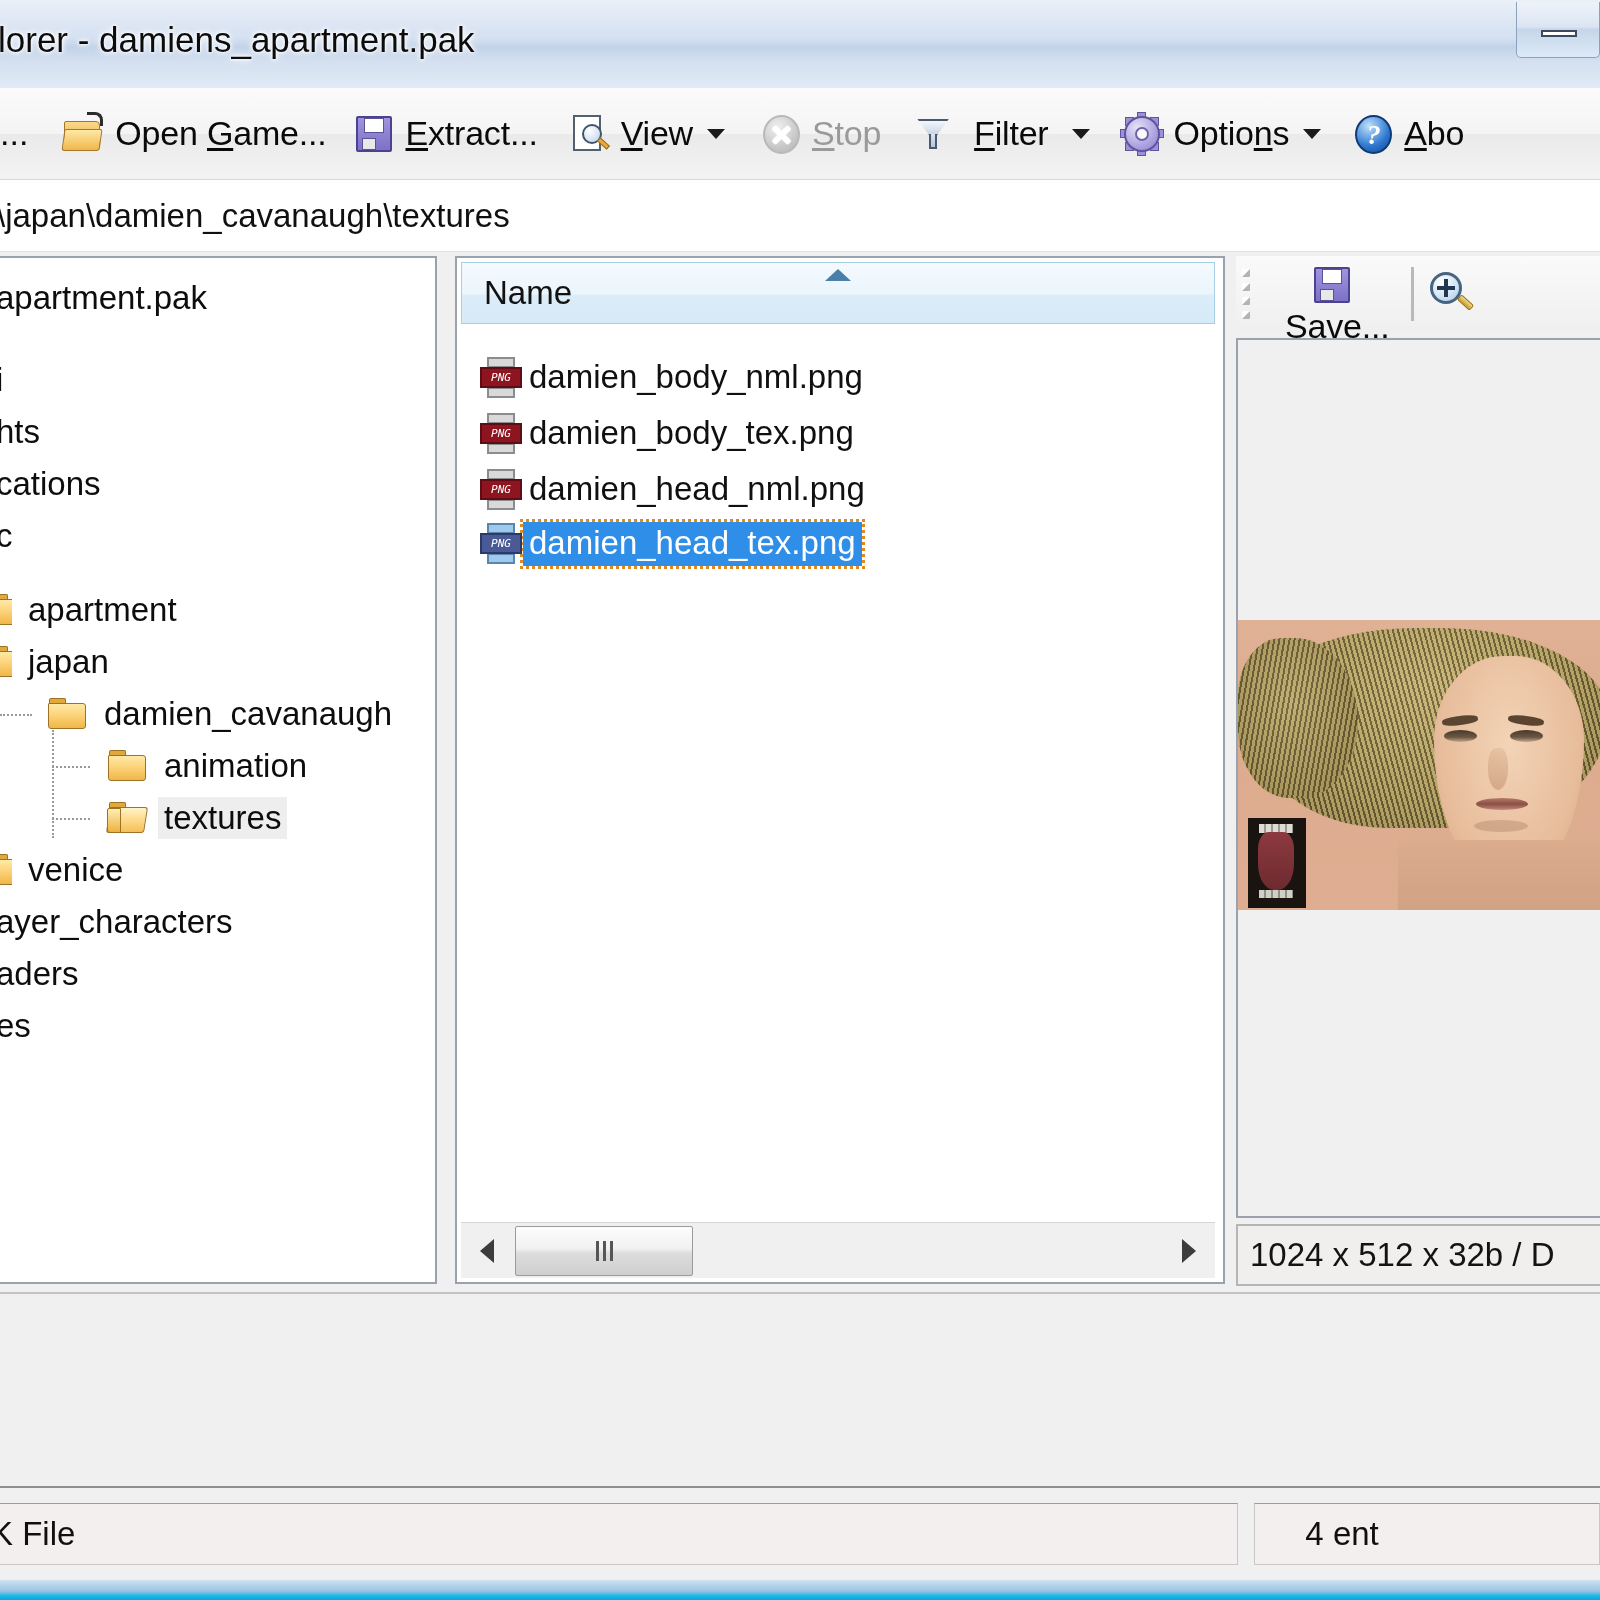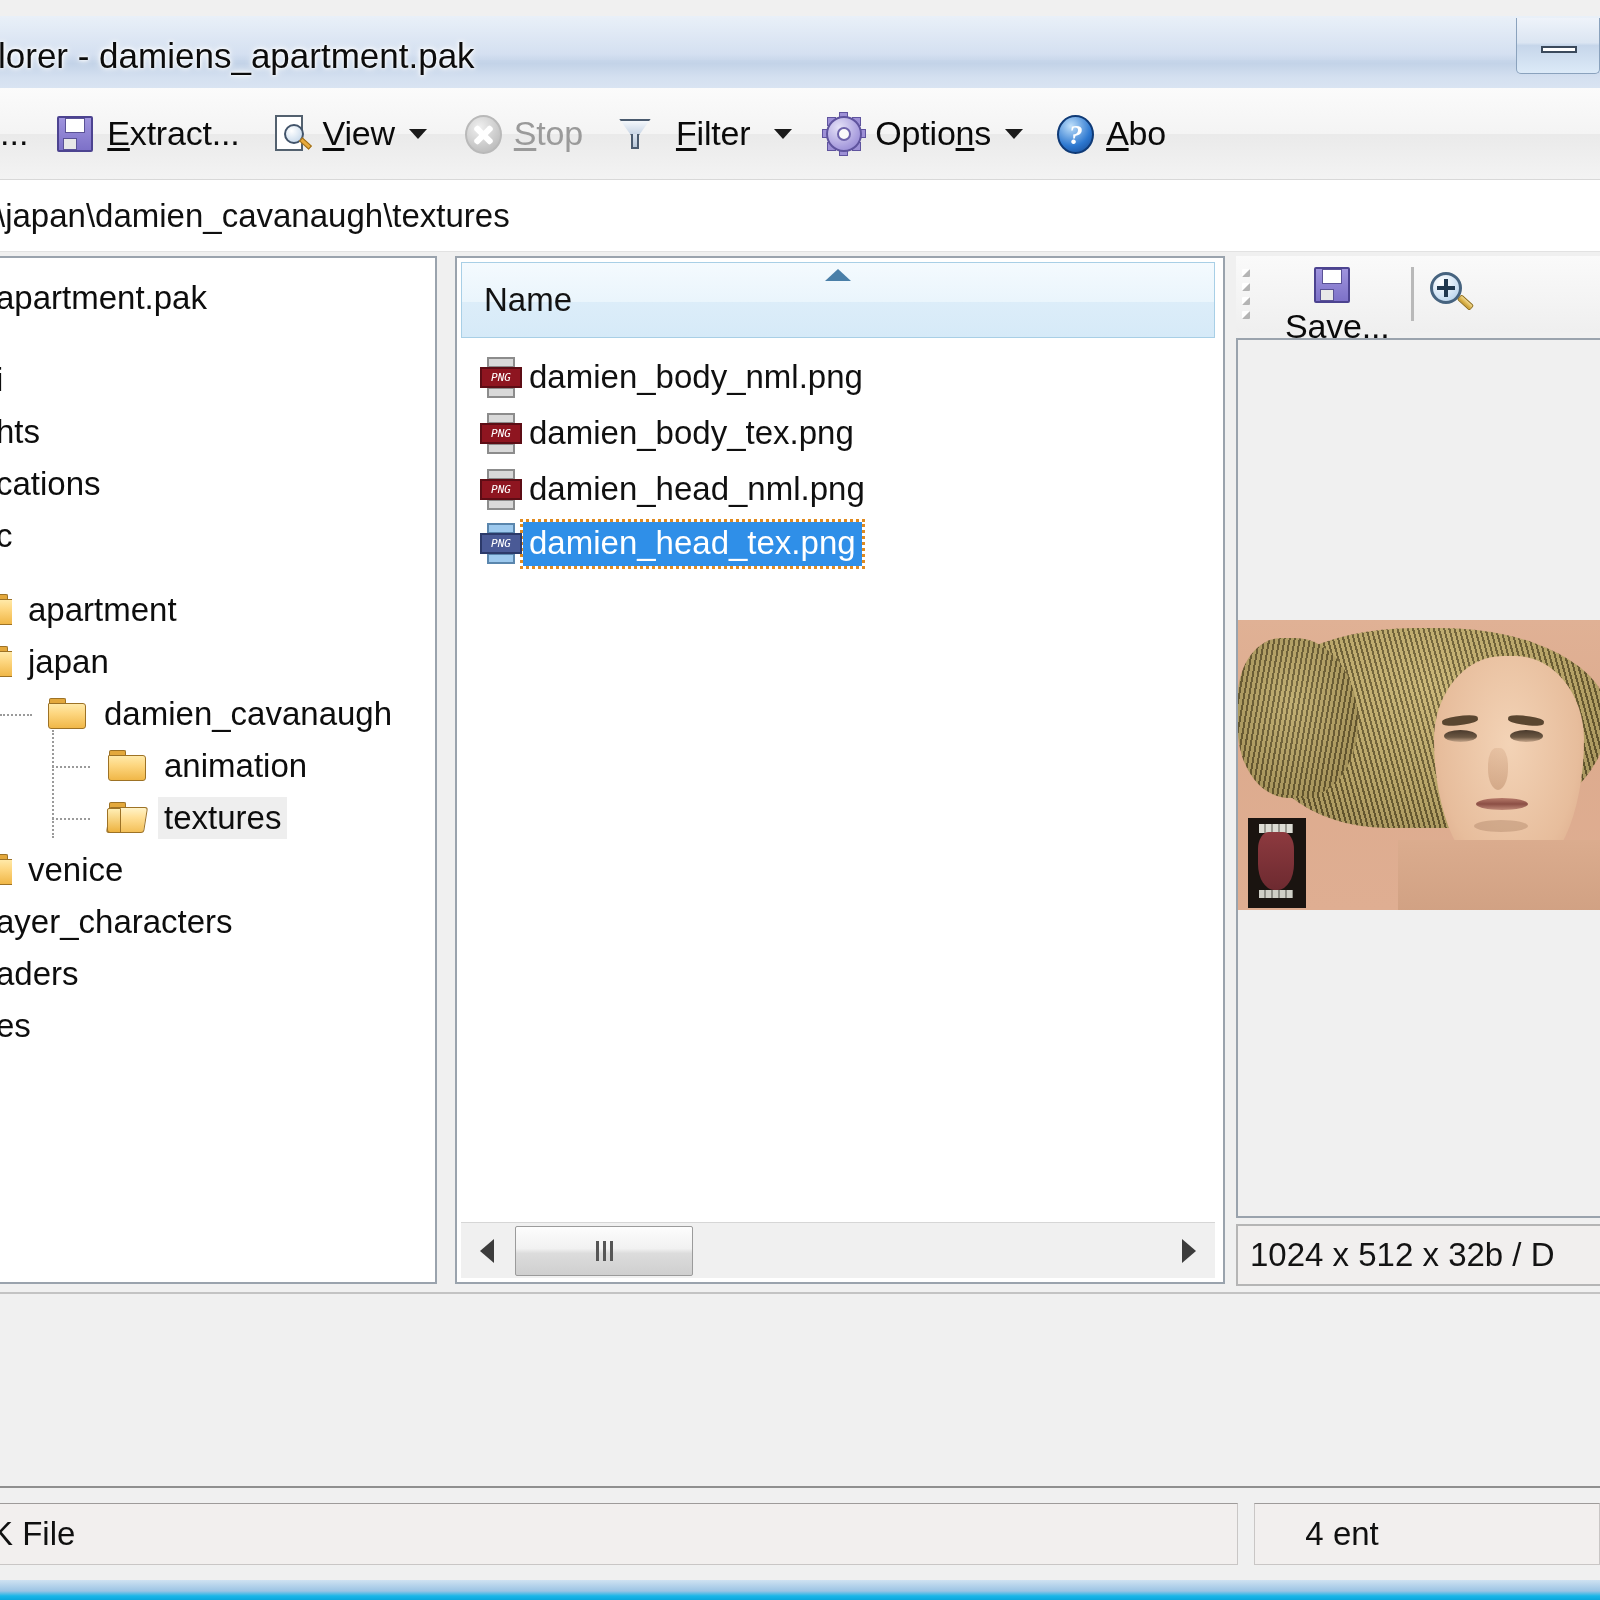--- a/index.html
+++ b/index.html
@@ -14,21 +14,20 @@
     width: 1600px; height: 1600px;
     background: #f0f0f0;
   }
 
   
   .titlebar {
     position: absolute; left: 0; top: 0; width: 1600px; height: 100px;
     background: linear-gradient(to bottom, #cfdef0 0%, #cfdcef 38%, #c3d3e8 48%, #d4e0f0 62%, #e6eef8 100%);
     border-bottom: 1px solid #8fa8c4;
     overflow: hidden;
-    margin-top: 16px;
   }
   .titlebar-glass {
     position: absolute; left: 0; top: 0; width: 1600px; height: 44px;
     background: linear-gradient(to bottom, rgba(255,255,255,0.55), rgba(255,255,255,0.05));
     pointer-events: none;
   }
   .title-text {
     position: absolute; left: -2px; top: 20px;
     font-size: 35px; color: #0c0c0c; white-space: nowrap;
     text-shadow: 0 0 5px #ffffff, 0 0 9px #ffffff, 0 0 3px #ffffff;
@@ -237,21 +236,21 @@
     position: absolute; border-top: 2px dotted #9a9a9a;
   }
 
   .list-panel {
     position: absolute; left: 455px; top: 256px; width: 770px; height: 1028px;
     background: #ffffff;
     border: 2px solid #9aa3ad;
     overflow: hidden;
   }
   .list-header {
-    position: absolute; left: 4px; top: 4px; width: 754px; height: 76px;
+    position: absolute; left: 4px; top: 4px; width: 754px; height: 62px;
     background: linear-gradient(to bottom, #f4fafe 0%, #eaf5fc 52%, #dcedf9 53%, #d6eaf8 100%);
     border: 1px solid #a8cfe6;
     display: flex; align-items: center;
   }
   .list-header .hlabel {
     font-size: 33px; color: #121212; margin-left: 22px;
   }
   .sort-tri {
     position: absolute; left: 50%; top: 6px; margin-left: -13px;
     width: 0; height: 0;
@@ -484,20 +483,28 @@
       </div>
     </div>
   </div>
 
   <div class="toolbar">
 
     <div class="tb-item" style="padding-left:0;">
       <span class="tb-ellipsis">...</span>
     </div>
 
+    <div class="tb-item" style="margin-left:18px;">
+      <span class="tb-icon ic-folderopen">
+        <i class="back"></i>
+          <i class="front"></i>
+          <i class="arr"></i>
+      </span>
+      <span class="tb-label">Open <u>G</u>ame...</span>
+    </div>
 
     <div class="tb-item" style="margin-left:10px;">
       <span class="tb-icon ic-floppy">
         <i class="body"></i>
           <i class="shutter"></i>
           <i class="label"></i>
       </span>
       <span class="tb-label"><u>E</u>xtract...</span>
     </div>
 

